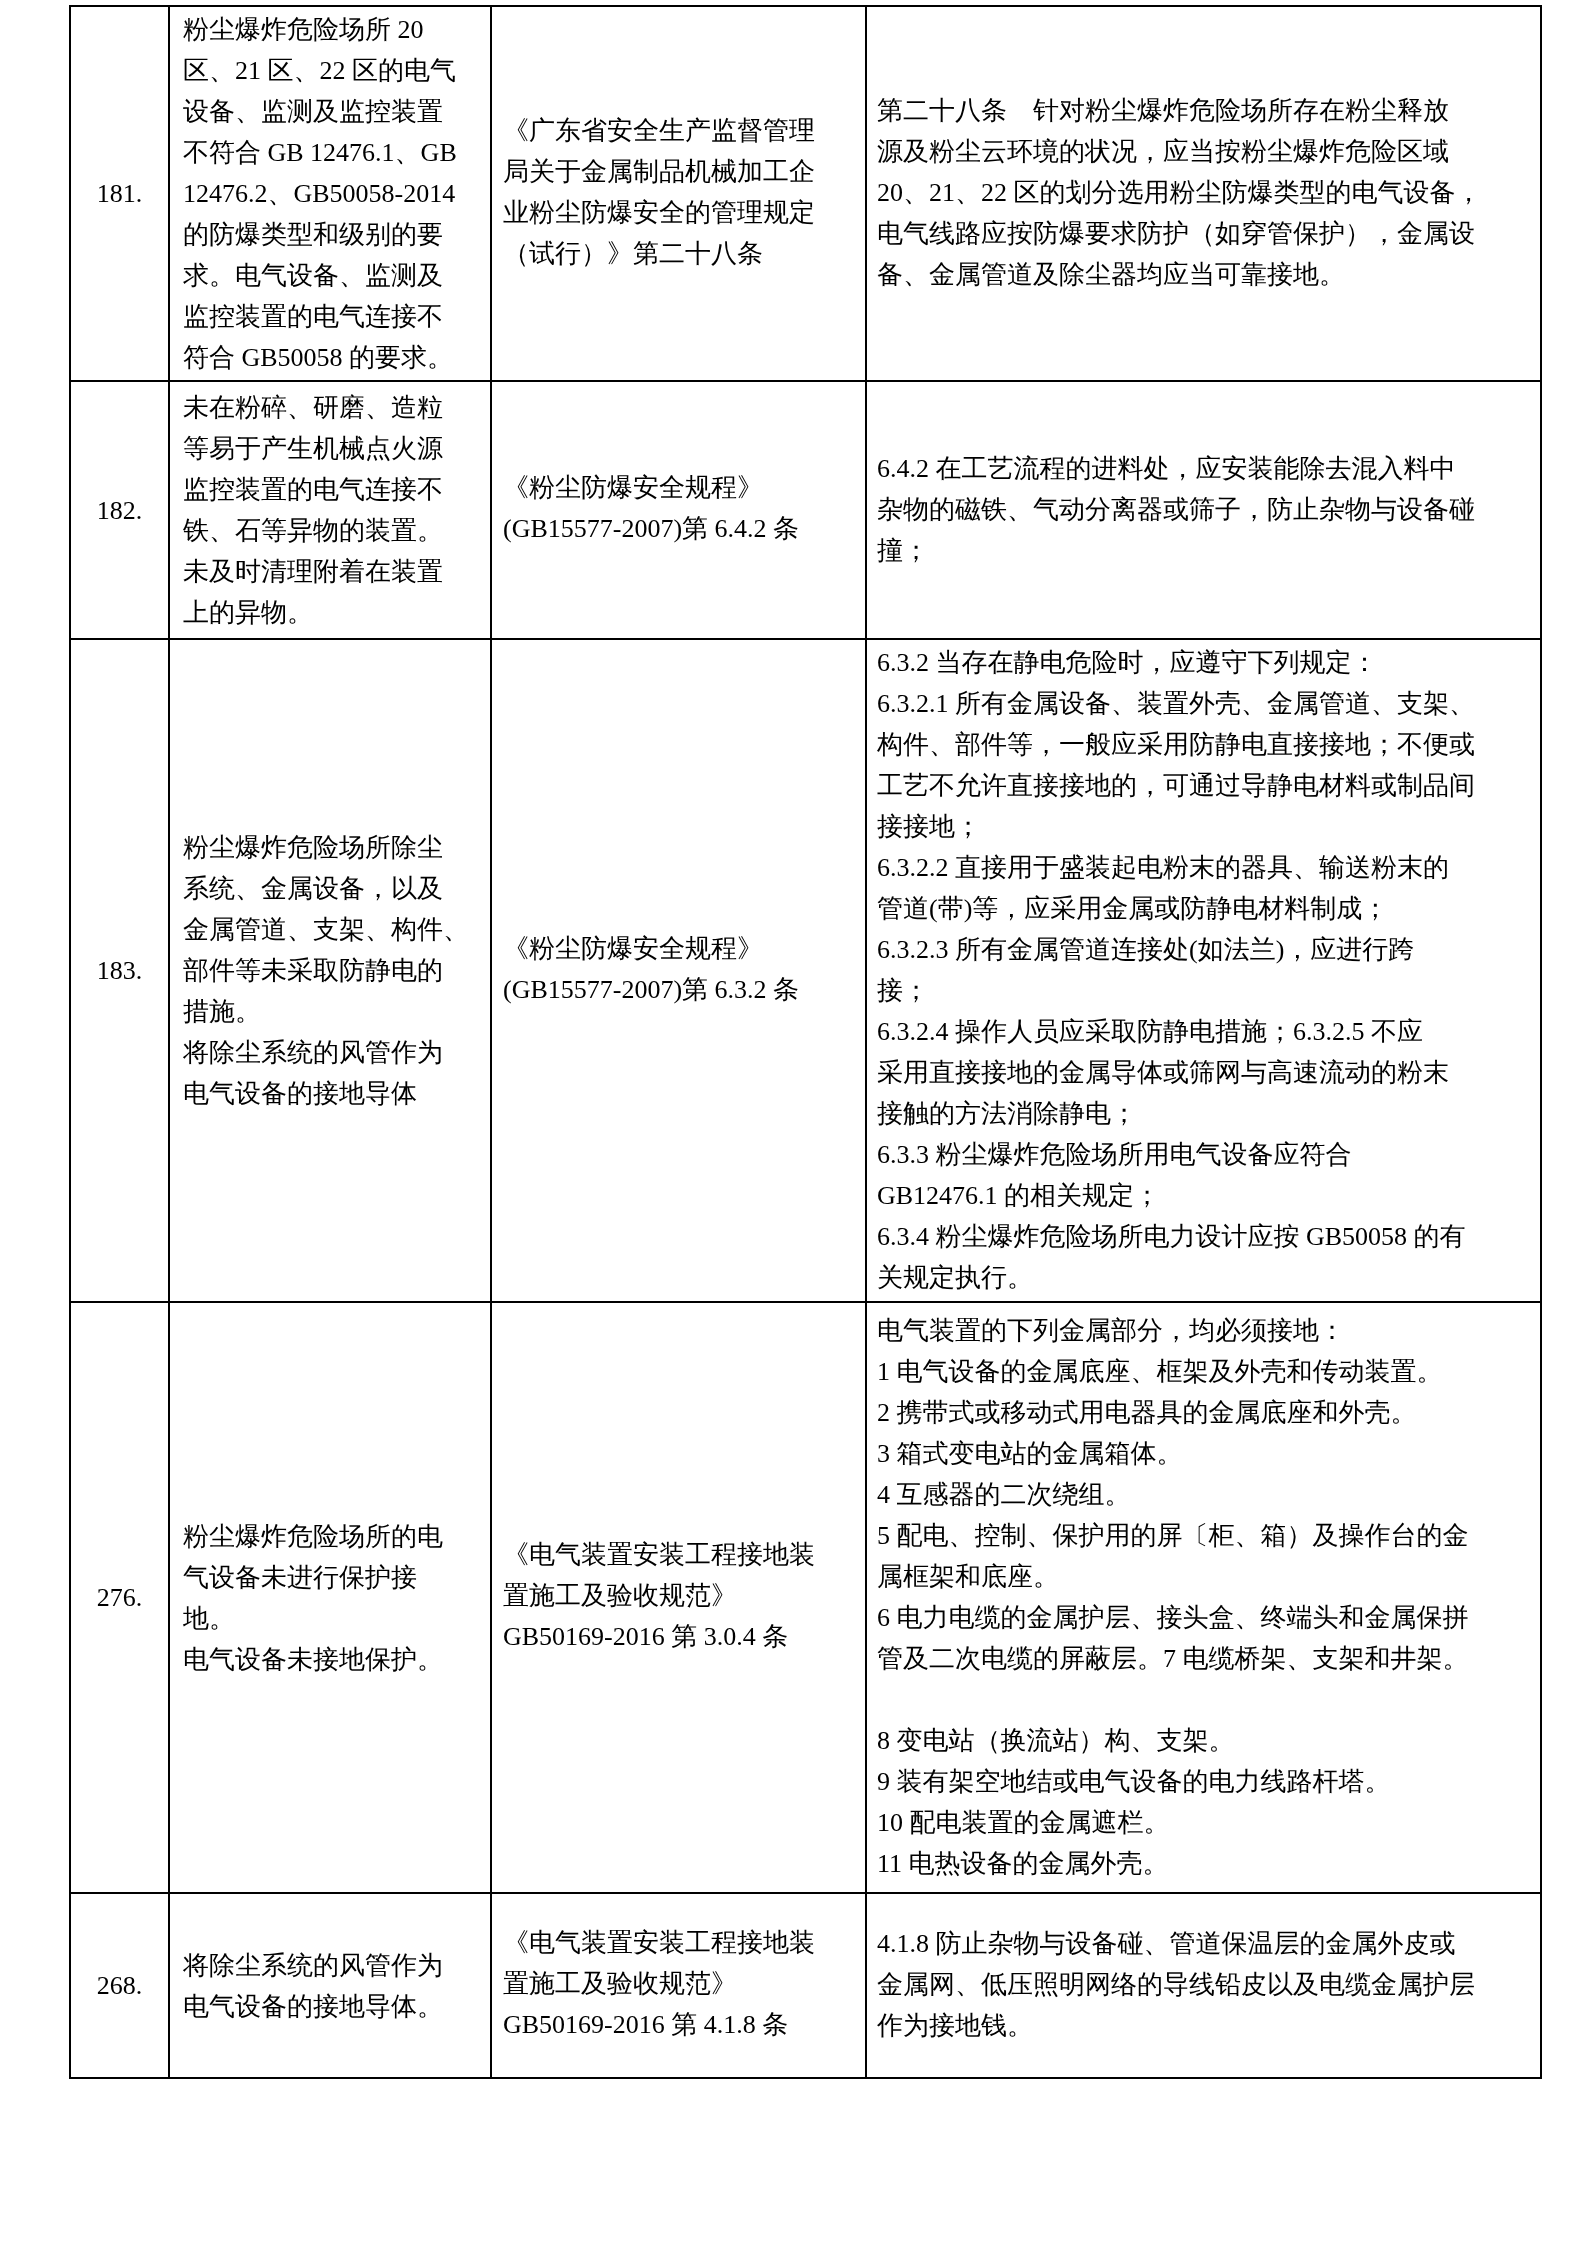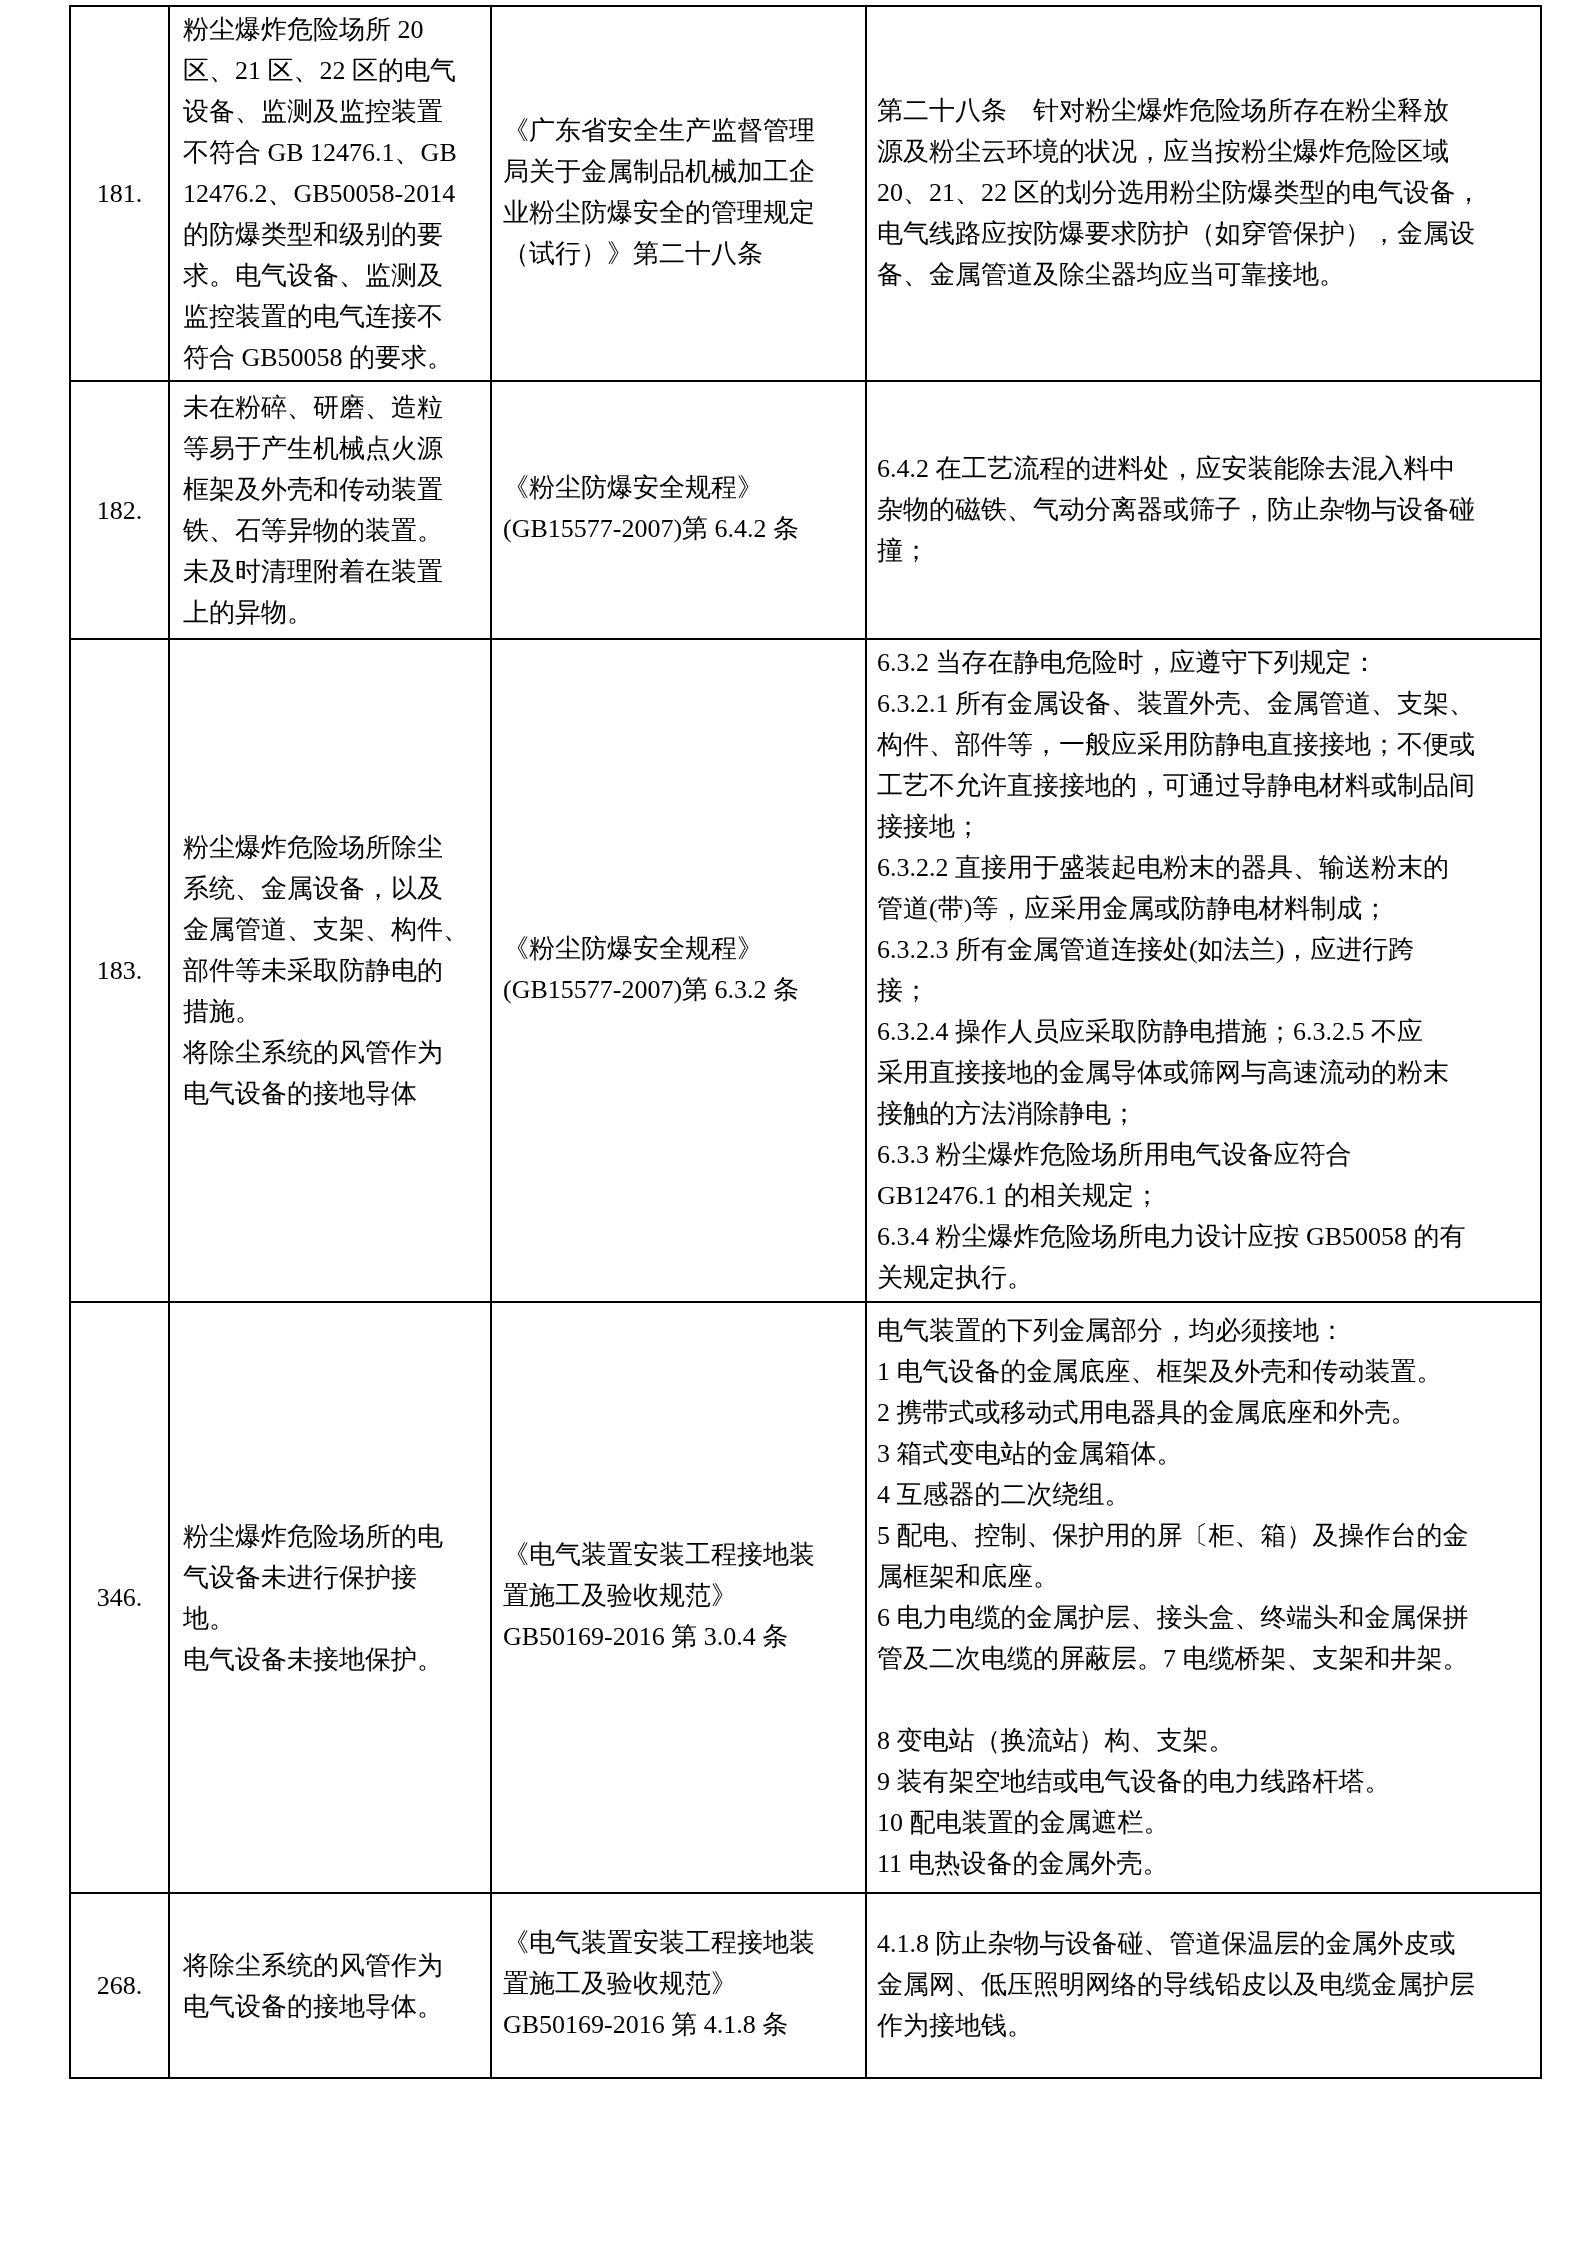--- a/index.html
+++ b/index.html
@@ -84,21 +84,21 @@
         <td class="col-reg">第二十八条　针对粉尘爆炸危险场所存在粉尘释放
 源及粉尘云环境的状况，应当按粉尘爆炸危险区域
 20、21、22 区的划分选用粉尘防爆类型的电气设备，
 电气线路应按防爆要求防护（如穿管保护），金属设
 备、金属管道及除尘器均应当可靠接地。</td>
       </tr>
       <tr class="r-182">
         <td class="col-num">182.</td>
         <td class="col-desc">未在粉碎、研磨、造粒
 等易于产生机械点火源
-框架及外壳和传动装置
+监控装置的电气连接不
 铁、石等异物的装置。
 未及时清理附着在装置
 上的异物。</td>
         <td class="col-ref">《粉尘防爆安全规程》
 (GB15577-2007)第 6.4.2 条</td>
         <td class="col-reg">6.4.2 在工艺流程的进料处，应安装能除去混入料中
 杂物的磁铁、气动分离器或筛子，防止杂物与设备碰
 撞；</td>
       </tr>
       <tr class="r-183">
@@ -123,21 +123,21 @@
 接；
 6.3.2.4 操作人员应采取防静电措施；6.3.2.5 不应
 采用直接接地的金属导体或筛网与高速流动的粉末
 接触的方法消除静电；
 6.3.3 粉尘爆炸危险场所用电气设备应符合
 GB12476.1 的相关规定；
 6.3.4 粉尘爆炸危险场所电力设计应按 GB50058 的有
 关规定执行。</td>
       </tr>
       <tr class="r-184">
-        <td class="col-num">346.</td>
+        <td class="col-num">276.</td>
         <td class="col-desc">粉尘爆炸危险场所的电
 气设备未进行保护接
 地。
 电气设备未接地保护。</td>
         <td class="col-ref">《电气装置安装工程接地装
 置施工及验收规范》
 GB50169-2016 第 3.0.4 条</td>
         <td class="col-reg">电气装置的下列金属部分，均必须接地：
 1 电气设备的金属底座、框架及外壳和传动装置。
 2 携带式或移动式用电器具的金属底座和外壳。

